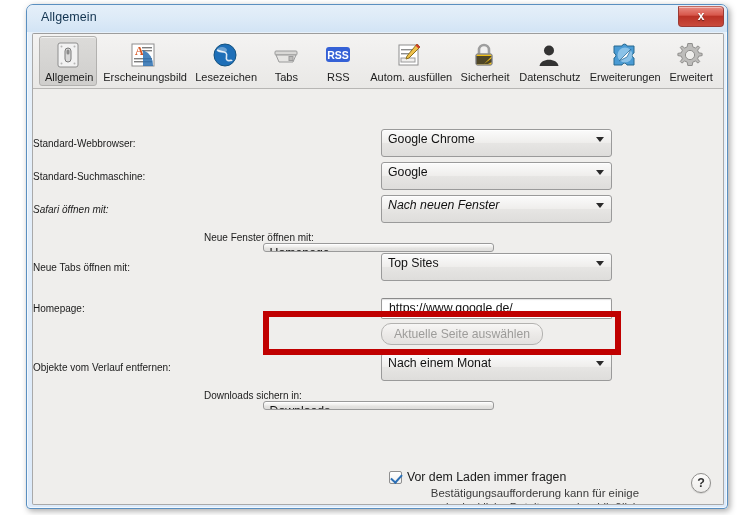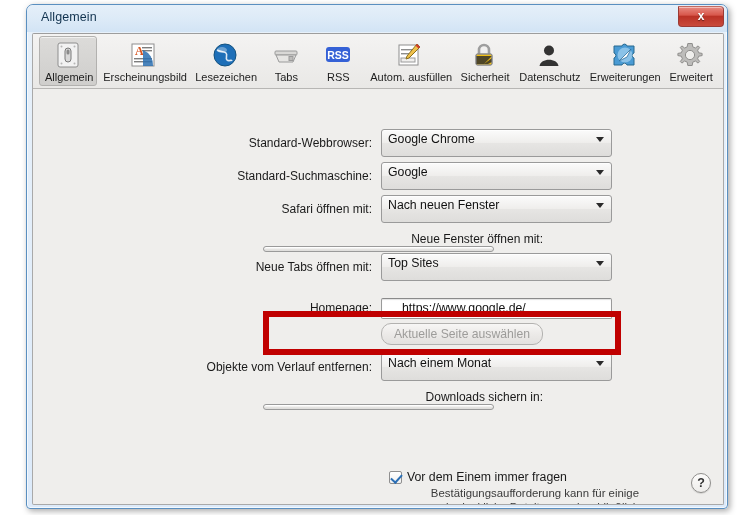--- a/index.html
+++ b/index.html
@@ -111,23 +111,23 @@
   }
   .row {
     position: absolute;
     display: flex;
     align-items: center;
     left: 0; right: 0;
     height: 20px;
   }
   .lbl {
     width: 348px;
-    text-align: right;
+    text-align: left;
     padding-right: 9px;
-    font-size: 12px;
+    font-size: 10px;
     color: #1a1a1a;
     white-space: nowrap;
   }
   .sel {
     position: relative;
     width: 231px; height: 28px;
     border: 1px solid #9a9a9a;
     border-radius: 3px;
     background: linear-gradient(to bottom,#fbfbfb 0%, #efeeec 48%, #e6e5e3 52%, #dedddb 100%);
     box-shadow: 0 1px 0 rgba(255,255,255,.8) inset;
@@ -149,21 +149,21 @@
   .txt {
     width: 231px; height: 21px;
     border: 1px solid #9a9a9a;
     border-top-color: #8a8a8a;
     border-radius: 2px;
     background: #ffffff;
     box-shadow: 0 1px 1px rgba(0,0,0,.12) inset;
     font-size: 12.3px;
     color: #111;
     line-height: 19px;
-    padding-left: 20px;
+    padding-left: 7px;
     white-space: nowrap;
     overflow: hidden;
   }
   .btn {
     width: 162px; height: 22px;
     border: 1px solid #b3b2b0;
     border-radius: 10px;
     background: linear-gradient(to bottom,#f7f6f5 0%, #eceae8 50%, #e3e1df 100%);
     font-size: 12.2px;
     color: #9d9c9a;
@@ -374,21 +374,21 @@
       </div>
 
       <div class="row" style="top:77px;">
         <div class="lbl">Standard-Suchmaschine:</div>
         <div class="sel">
           <span>Google</span>
           <span class="arrow"></span>
         </div>
       </div>
 
-      <div class="row" style="top:110px;">
+      <div class="row" style="top:110px;font-style:italic;">
         <div class="lbl">Safari öffnen mit:</div>
         <div class="sel">
           <span>Nach neuen Fenster</span>
           <span class="arrow"></span>
         </div>
       </div>
 
       <div class="row" style="top:143px;flex-direction:column;">
         <div class="lbl">Neue Fenster öffnen mit:</div>
         <div class="sel">
@@ -426,21 +426,21 @@
       <div class="row" style="top:301px;flex-direction:column;">
         <div class="lbl">Downloads sichern in:</div>
         <div class="sel">
           <span>Downloads</span>
           <span class="arrow"></span>
         </div>
       </div>
 
       <div id="cb-row">
         <div class="cbox"></div>
-        <div id="cb-label">Vor dem Einem immer fragen</div>
+        <div id="cb-label">Vor dem Laden immer fragen</div>
       </div>
 
       <div id="helptext">
         <div>Bestätigungsaufforderung kann für einige</div>
         <div>bedenkliche Dateitypen, einschließlich</div>
 
       </div>
 
       <div id="help-button">?</div>
 

